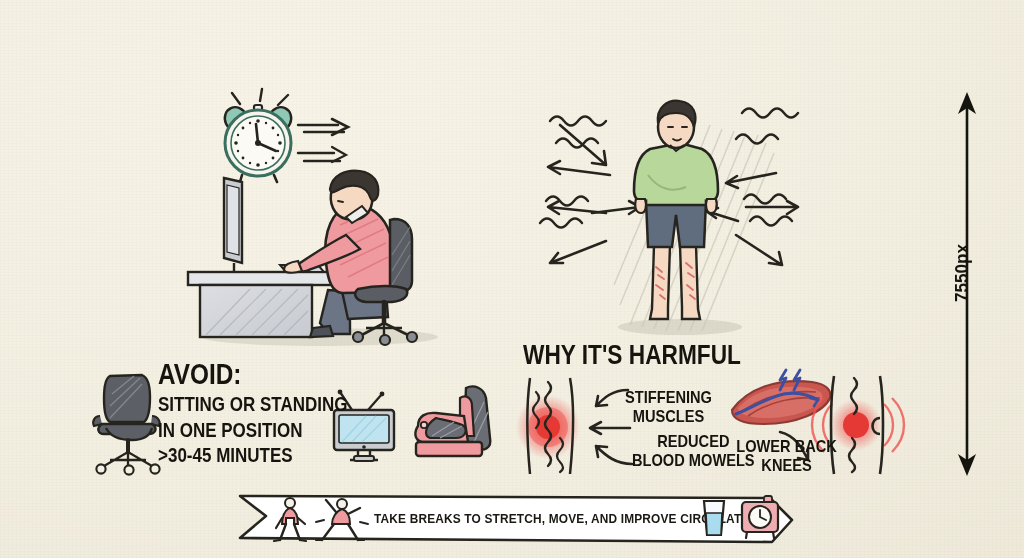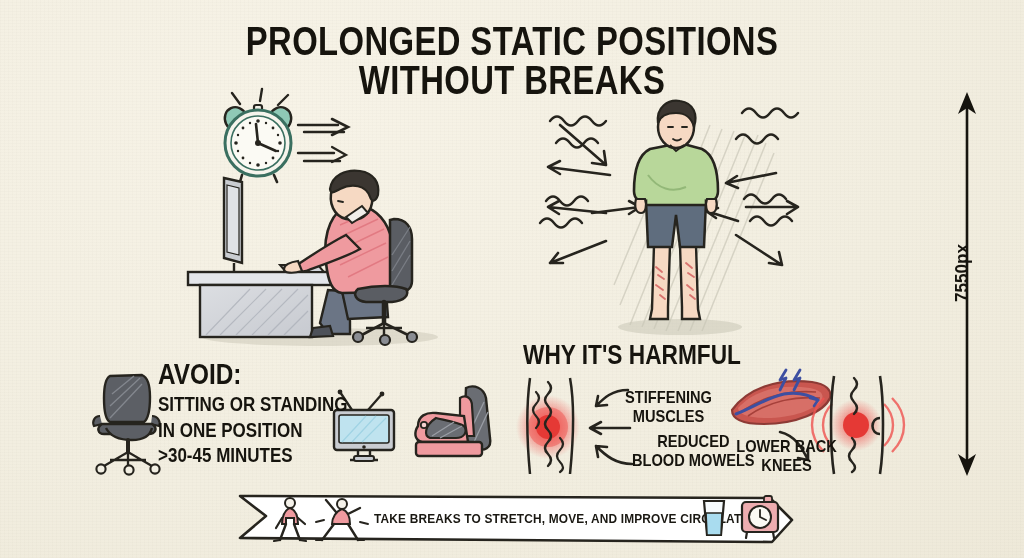--- a/index.html
+++ b/index.html
@@ -123,24 +123,20 @@
   }
   svg { display: block; }
   .abs { position: absolute; }
 </style>
 </head>
 <body>
 
 <div id="poster">
   <div id="paper-texture"></div>
 
-  <div id="title-block">
-    <span class="tline ink">PROLONGED STATIC POSITIONS</span>
-    <span class="tline ink">WITHOUT BREAKS</span>
-  </div>
 
   <svg class="abs" style="left:180px; top:85px; z-index:4;" width="290" height="265" viewBox="0 0 290 265">
     <defs>
       <linearGradient id="hatch-desk" x1="0" y1="0" x2="1" y2="1">
         <stop offset="0%" stop-color="#dcdee2"></stop>
           <stop offset="100%" stop-color="#c7cad0"></stop>
       </linearGradient>
     </defs>
 
     <g>

